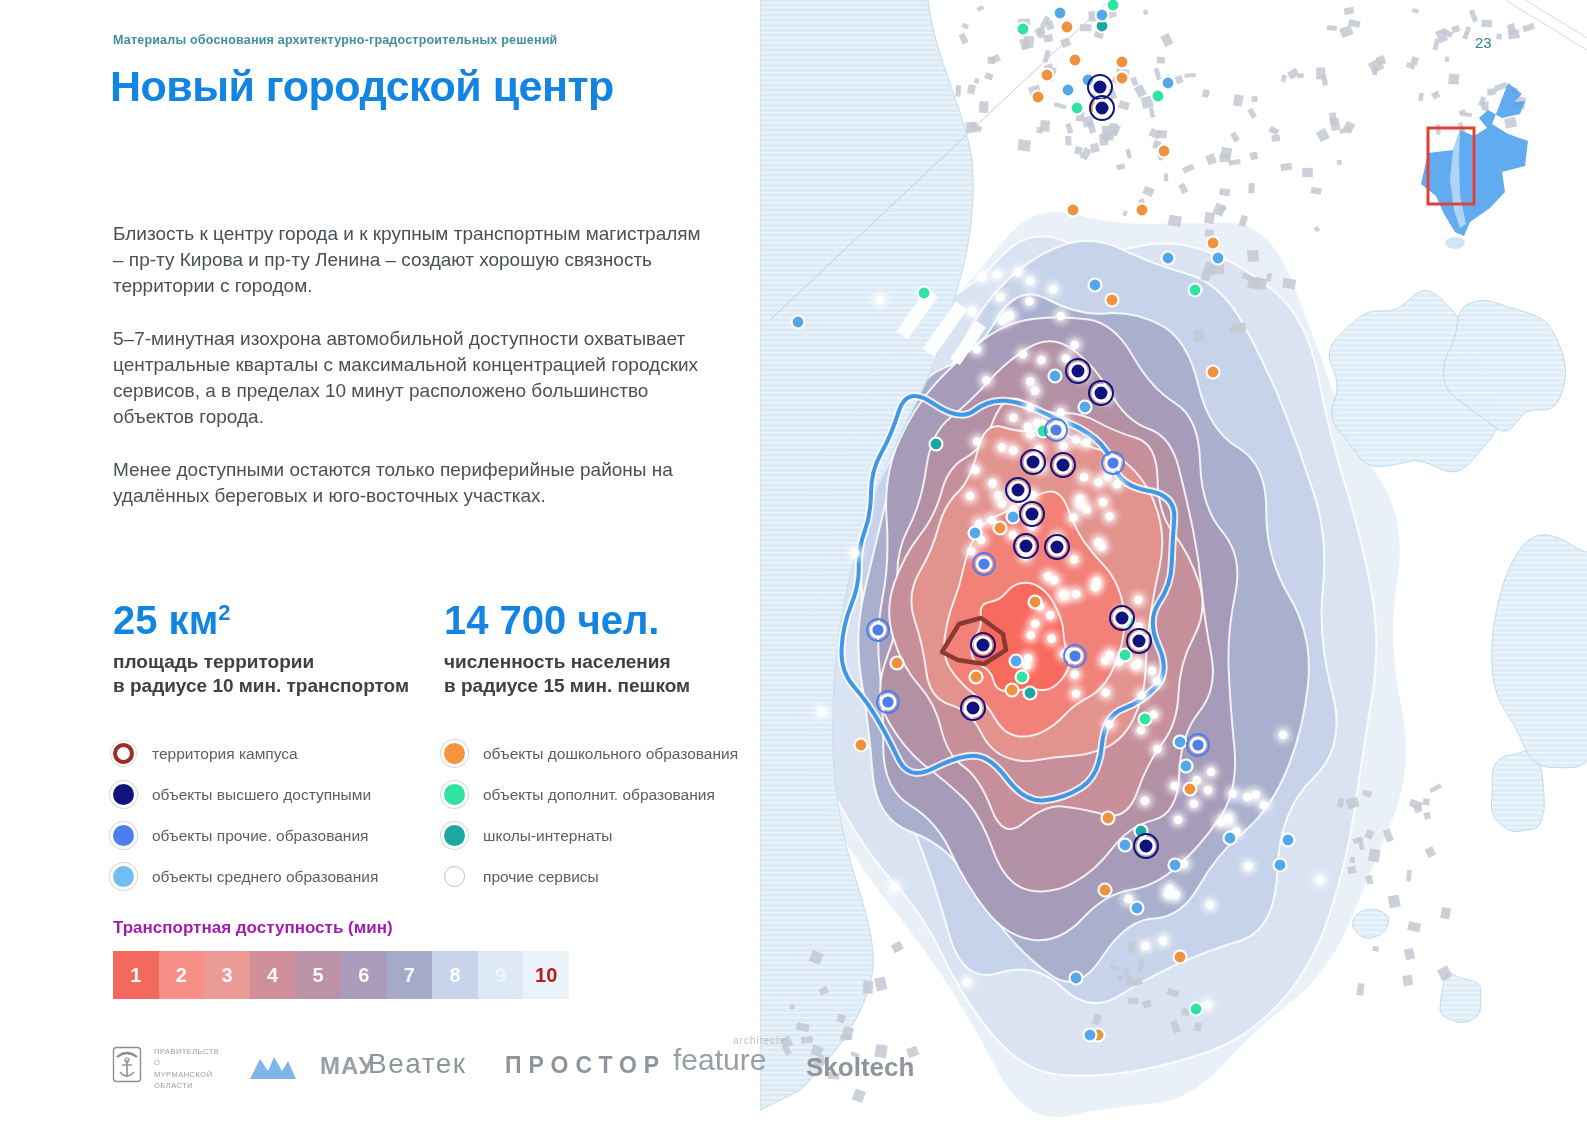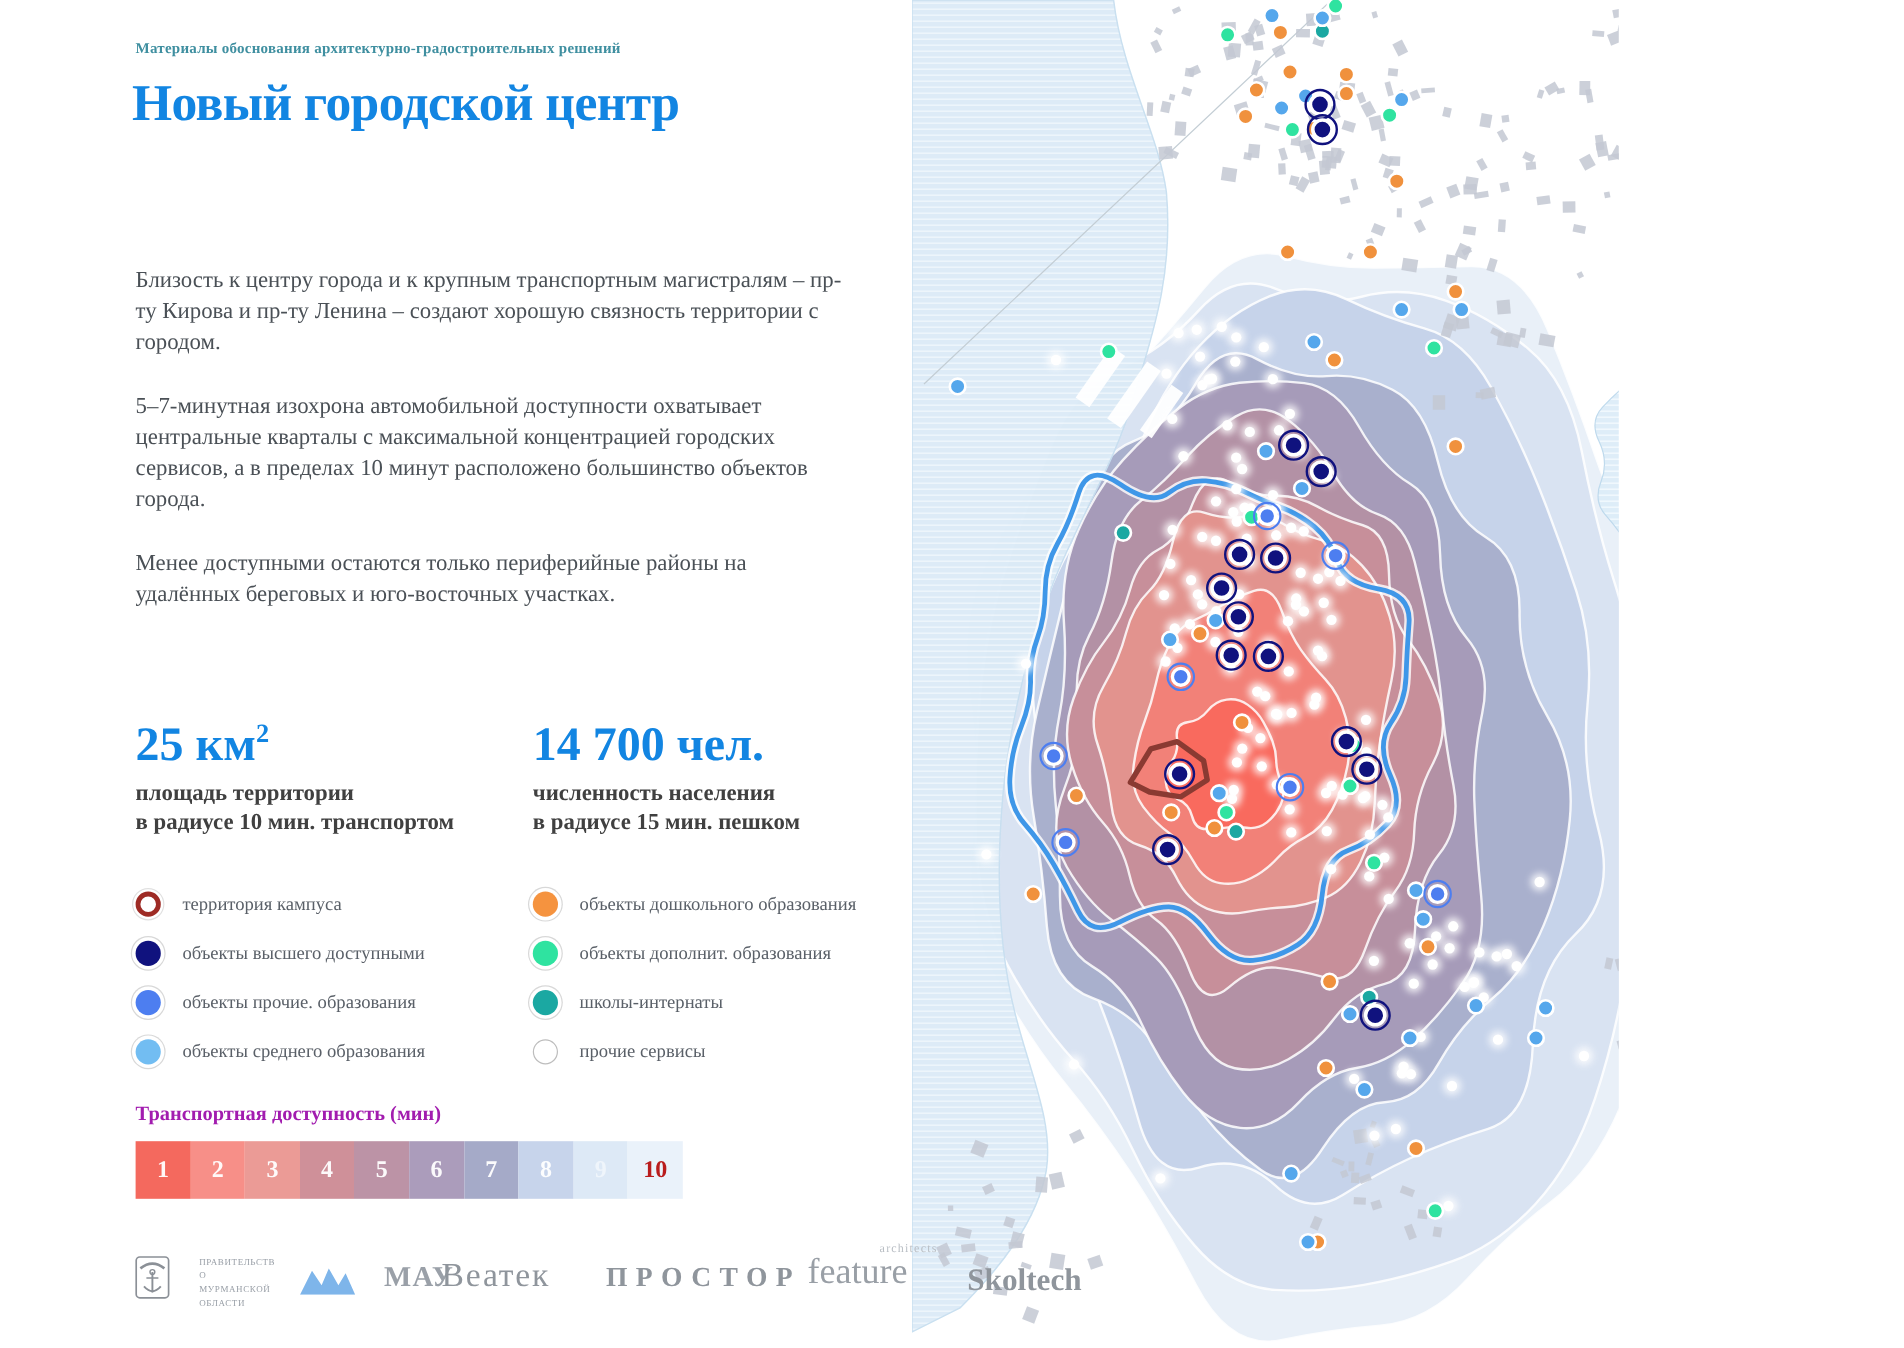--- a/index.html
+++ b/index.html
@@ -1,17 +1,17 @@
 <!DOCTYPE html>
 <html><head>
 <meta charset="utf-8">
 <style>
   html,body{margin:0;padding:0;background:#fff;}
-  .slide{position:relative;width:1349px;height:1123px;background:#ffffff;overflow:hidden;
-         font-family:Liberation Serif, serif;}
+  .slide{position:relative;width:1587px;height:1123px;background:#ffffff;overflow:hidden;
+         font-family:Liberation Sans, sans-serif;}
   
   .eyebrow{position:absolute;left:113px;top:33px;font-size:12.5px;letter-spacing:.2px;
            color:#3f8fa0;font-weight:600;}
   .page-title{position:absolute;left:110px;top:62px;font-size:43px;font-weight:700;
               color:#1285e2;letter-spacing:-.5px;}
   .paragraphs{position:absolute;left:113px;top:221px;width:600px;color:#4a5056;
               font-size:19px;line-height:1.38;}
   .paragraphs p{margin:0 0 26px 0;}
   .stats{position:absolute;left:113px;top:600px;display:flex;}
   .stat{width:331px;}
@@ -33,21 +33,21 @@
   .scale{position:absolute;left:113px;top:918px;}
   .scale-title{font-size:17px;font-weight:700;color:#a21caf;margin-bottom:13px;}
   .scale-row{display:flex;}
   .scale-cell{width:45.6px;height:48px;display:flex;align-items:center;justify-content:center;
               font-size:20px;font-weight:700;color:rgba(255,255,255,.95);}
   .scale-cell:nth-child(9){color:#eff5fb;}
   .scale-cell:nth-child(10){color:#b91c1c;text-align:center;}
   
   .footer{position:absolute;left:0;top:1040px;width:100%;height:70px;z-index:5;}
   .logo{position:absolute;color:#9599a0;}
-  .logo-gov{left:112px;top:6px;display:flex;gap:24px;align-items:flex-start;}
+  .logo-gov{left:112px;top:6px;display:flex;gap:12px;align-items:flex-start;}
   .gov-lines{font-size:7.5px;letter-spacing:.5px;color:#9aa0a8;line-height:1.5;
              text-transform:uppercase;}
   .logo-mau{left:248px;top:12px;display:flex;align-items:center;gap:24px;}
   .mau-text{font-size:24px;font-weight:700;color:#9aa0a8;letter-spacing:1px;}
   .logo-veatek{left:368px;top:8px;font-size:28px;color:#8f959c;letter-spacing:1.5px;}
   .logo-prostor{left:505px;top:12px;font-size:23px;font-weight:700;color:#8f959c;
                 letter-spacing:7px;}
   .logo-feature{left:673px;top:3px;font-size:30px;color:#999fa6;position:absolute;}
   .feature-sub{position:absolute;left:60px;top:-8px;font-size:10px;color:#b9bec4;
                letter-spacing:1px;}

